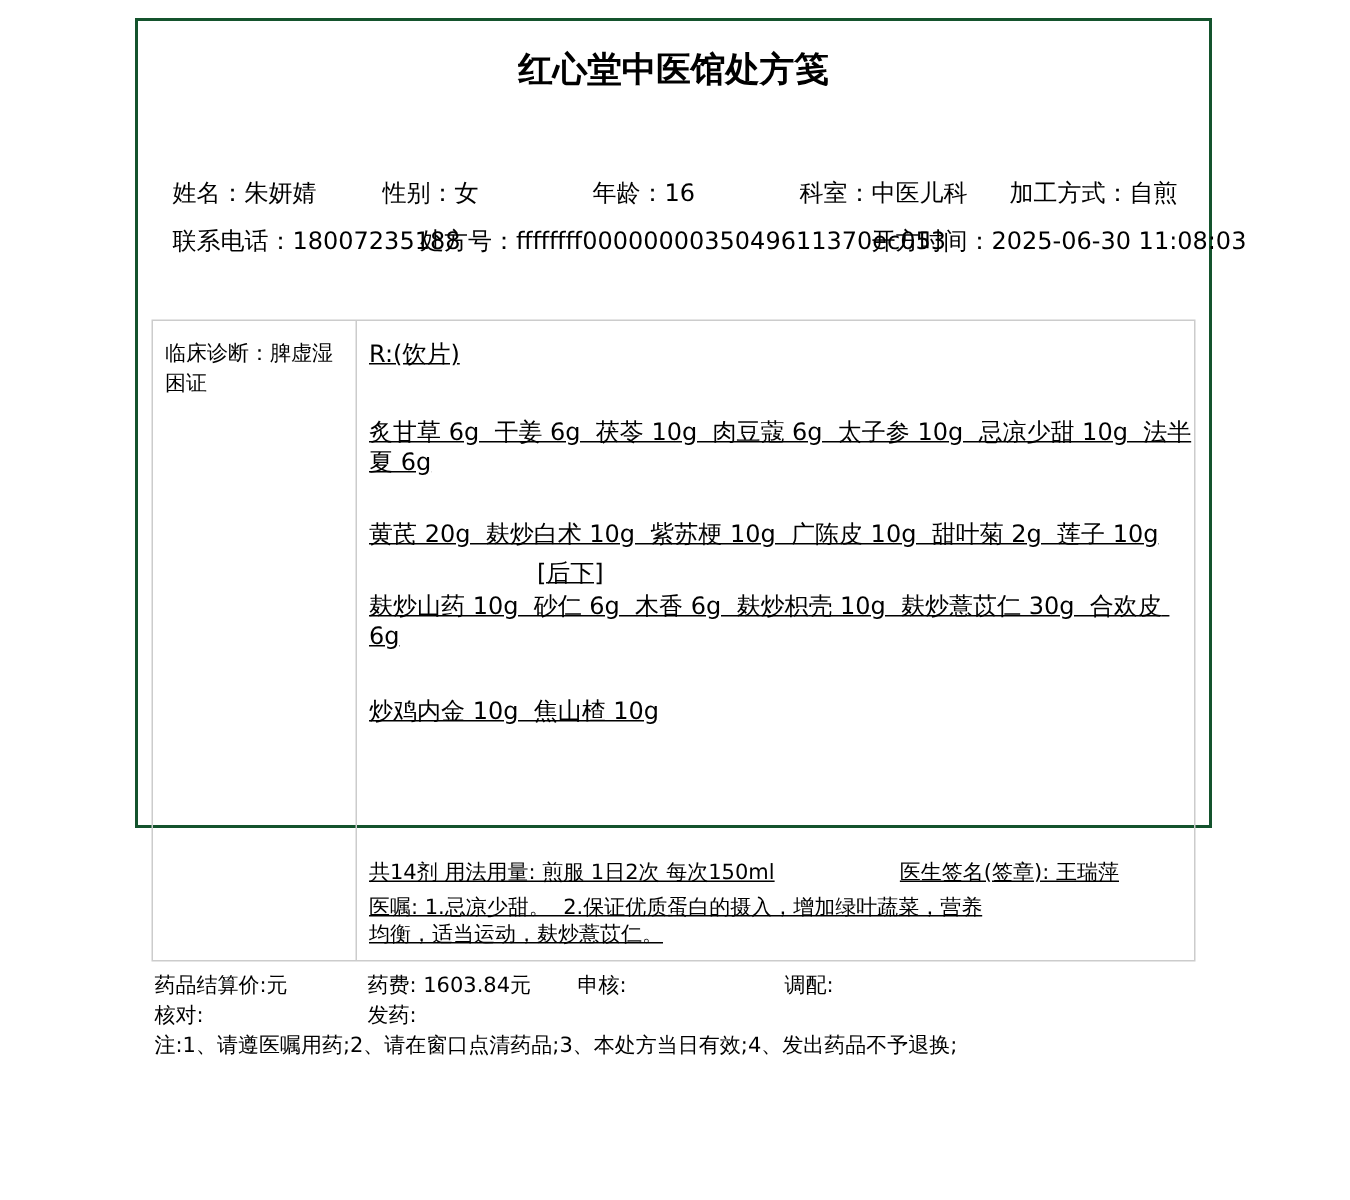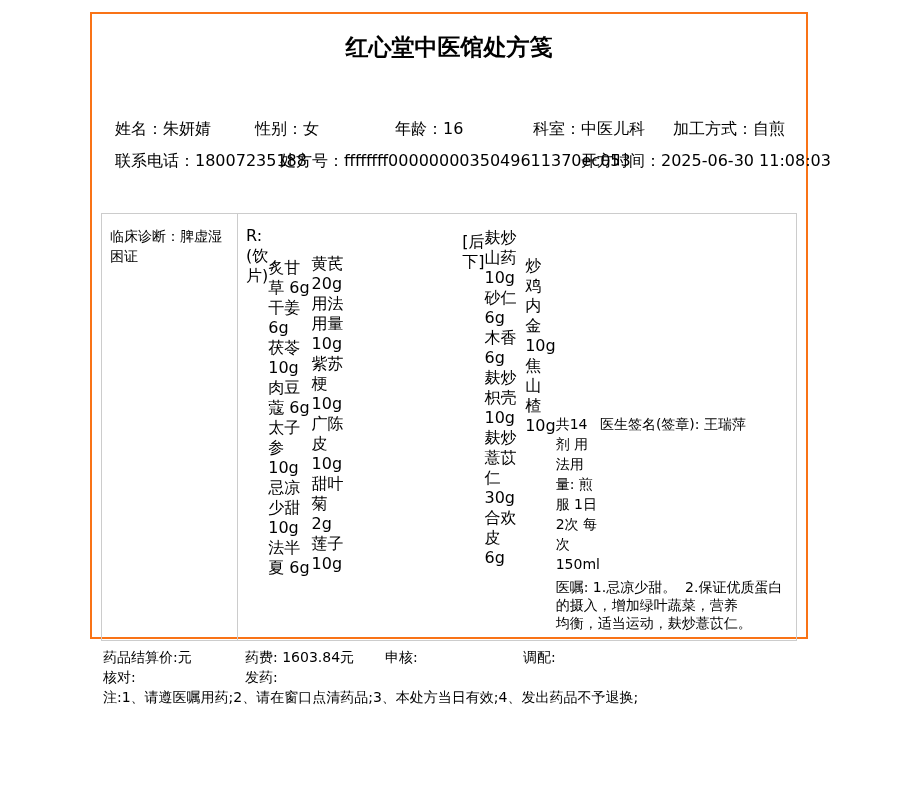--- a/index.html
+++ b/index.html
@@ -2,43 +2,43 @@
 <html><head>
 <meta charset="utf-8">
 <style>
   html,body { margin:0; padding:0; }
   body {
     width:900px; height:800px; position:relative; background:#ffffff;
     font-family:"DejaVu Sans", sans-serif; color:#000;
     font-size:16px;
   }
   .sheet {
-    position:absolute; left:90px; top:12px; width:718px; height:627px;
-    border:2px solid #f97316; background:#fff; box-sizing:border-box;
+    position:absolute; left:90px; top:12px; width:718px; height:540px;
+    border:2px solid #14532d; background:#fff; box-sizing:border-box;
   }
   .title {
     position:absolute; top:20px; left:0; width:100%; text-align:center;
     font-size:23px; font-weight:bold; line-height:26px;
   }
   .row { position:absolute; left:13px; width:100%; height:20px; line-height:20px; }
   .row1 { top:105px; }
   .row2 { top:137px;padding-left:20px; }
   .f { position:absolute; white-space:nowrap; }
 
   .rx-box {
     position:absolute; left:9px; top:199px; width:696px; height:428px;
     border:1px solid #cccccc; box-sizing:border-box; display:flex;
   }
   .diag-col {
     width:136px; box-sizing:border-box; border-right:1px solid #cccccc;
     padding:12px 2px 0 8px; font-size:14px; line-height:20px;
   }
   .rx-col {
-    flex:1; display:flex; flex-direction:row;
-    padding:12px 0 8px 8px; box-sizing:border-box; min-width:0;
+    flex:1; display:flex; flex-direction:column;
+    padding:12px 0 8px 8px; box-sizing:border-box; min-width:0;text-decoration:underline;
   }
   .rx-header { line-height:20px; }
   .herb-line { white-space:pre-wrap; line-height:20px; }
   .hl1 { margin-top:32px; }
   .hl2 { margin-top:28px; }
   .decoct { margin:6px 0 0 112px; line-height:20px; }
   .hl3 { margin-top:2px; }
   .hl4 { margin-top:30px; }
   .rx-bottom { margin-top:auto; font-size:14px; }
   .usage-row { display:flex; line-height:20px; }
@@ -72,21 +72,21 @@
     <span class="f" style="left:476px"><span>开方时间：</span><span>2025-06-30 11:08:03</span></span>
   </div>
 
   <div class="rx-box">
     <div class="diag-col">
       <span>临床诊断：脾虚湿困证</span>
     </div>
     <div class="rx-col">
       <div class="rx-header">R:(饮片)</div>
       <div class="herb-line hl1">炙甘草 6g  干姜 6g  茯苓 10g  肉豆蔻 6g  太子参 10g  忌凉少甜 10g  法半夏 6g</div>
-      <div class="herb-line hl2">黄芪 20g  用法用量 10g  紫苏梗 10g  广陈皮 10g  甜叶菊 2g  莲子 10g</div>
+      <div class="herb-line hl2">黄芪 20g  麸炒白术 10g  紫苏梗 10g  广陈皮 10g  甜叶菊 2g  莲子 10g</div>
       <div class="decoct">[后下]</div>
       <div class="herb-line hl3">麸炒山药 10g  砂仁 6g  木香 6g  麸炒枳壳 10g  麸炒薏苡仁 30g  合欢皮 6g</div>
       <div class="herb-line hl4">炒鸡内金 10g  焦山楂 10g</div>
 
       <div class="rx-bottom">
         <div class="usage-row">
           <span>共14剂 用法用量: 煎服 1日2次 每次150ml</span>
           <span class="doctor"><span>医生签名(签章): </span><span>王瑞萍</span></span>
         </div>
         <div class="advice advice-first">医嘱: 1.忌凉少甜。  2.保证优质蛋白的摄入，增加绿叶蔬菜，营养</div>

